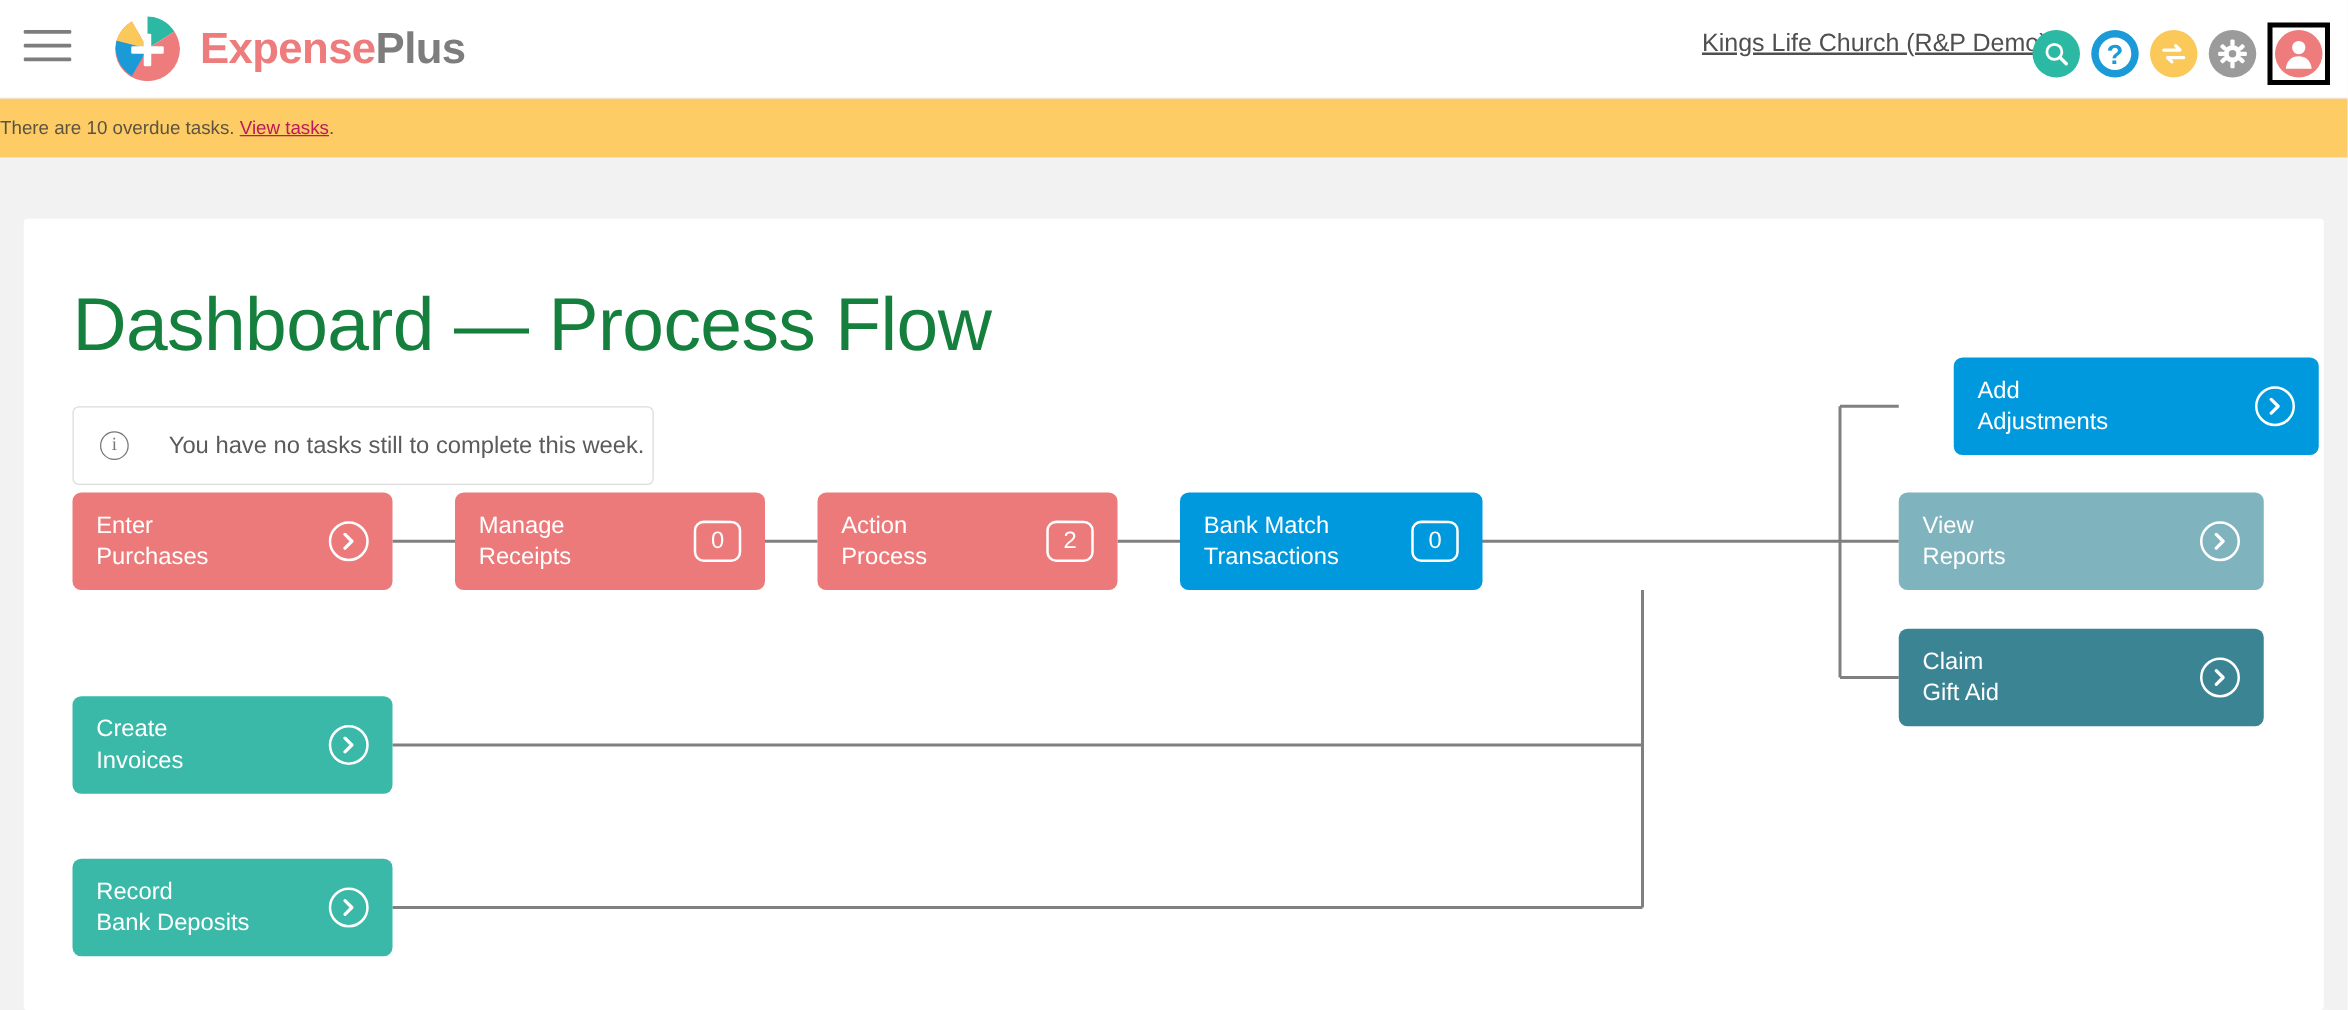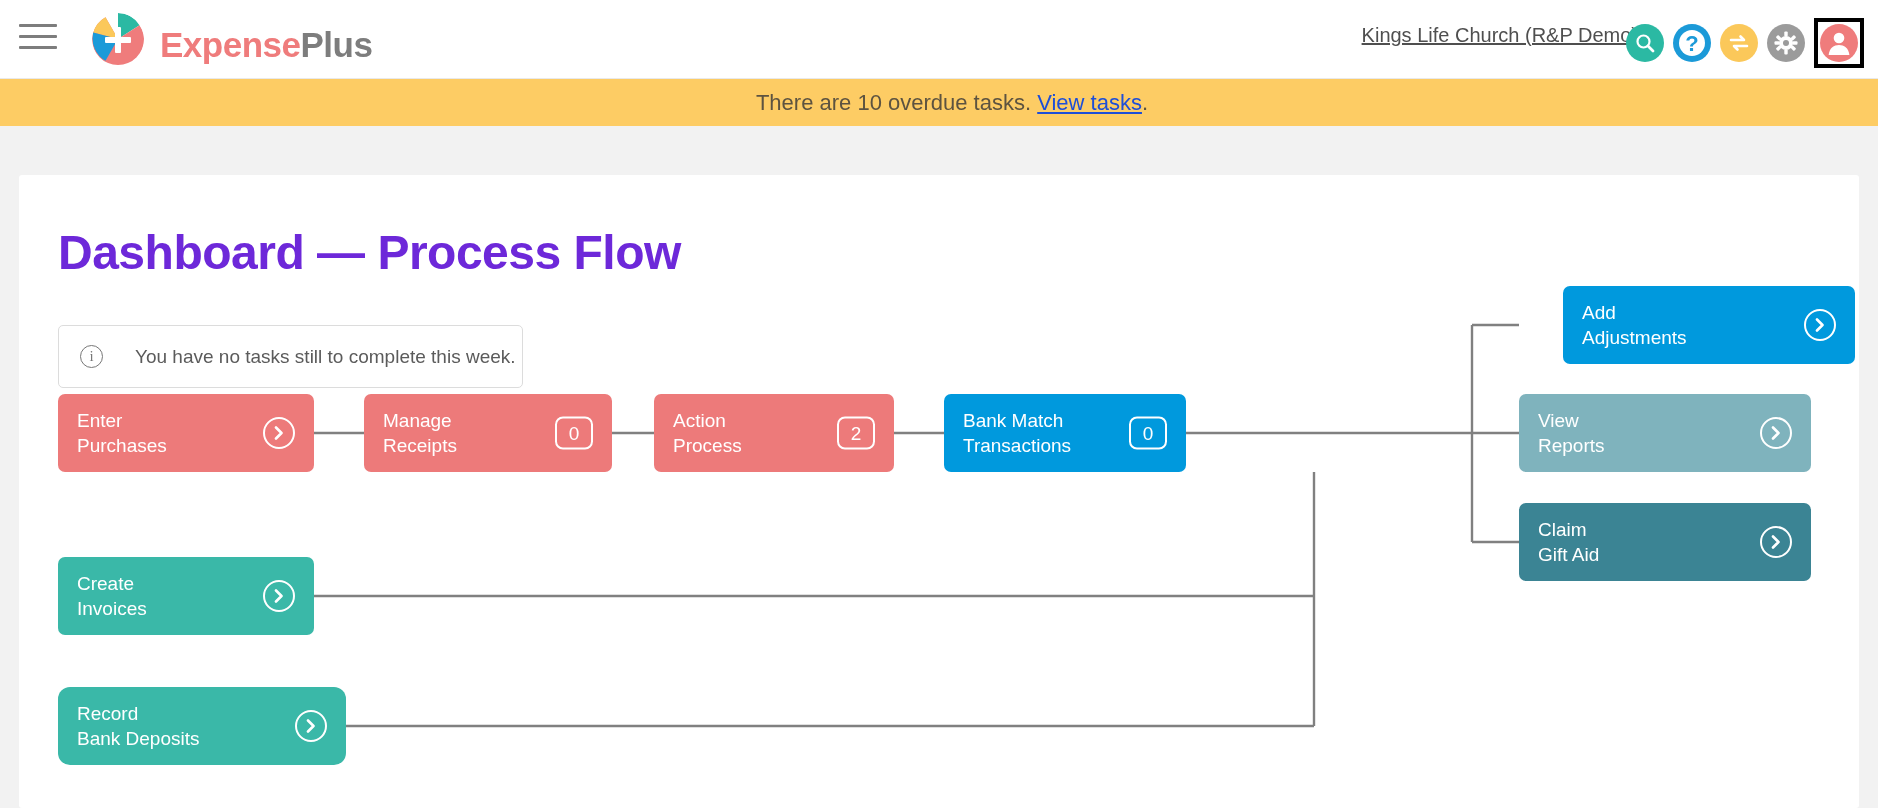--- a/index.html
+++ b/index.html
@@ -33,21 +33,21 @@
     border-radius: 1px;
     margin-bottom: 8px;
   }
   .hamburger span:last-child { margin-bottom: 0; }
 
   .logo-wrap {
     position: absolute;
     left: 92px; top: 13px;
     height: 52px;
     display: flex;
-    align-items: flex-end;
+    align-items: center;
     cursor: pointer;
   }
   .logo-mark {
     position: relative;
     width: 52px; height: 52px;
     border-radius: 50%;
     overflow: hidden;
     flex: none;
   }
   .logo-big {
@@ -110,45 +110,44 @@
     flex: none;
     cursor: pointer;
   }
 
   
   .banner {
     position: absolute;
     left: 0; top: 79px;
     width: 1878px; height: 47px;
     background: #fdcc64;
-    display: flex; align-items: center; justify-content: center;
-    font-size: 22px;
+    display: flex; align-items: center; 
+    font-size: 15px;
     color: #5d5340;
-    padding-left: 26px;
   }
   .banner a {
-    color: #1d4ed8;
+    color: #be185d;
     text-decoration: underline;
     cursor: pointer;
   }
 
   
   .card {
     position: absolute;
     left: 19px; top: 175px;
     width: 1840px; height: 633px;
     background: #ffffff;
     border-radius: 3px;
   }
   .page-title {
     position: absolute;
     left: 39px; top: 50px;
-    font-size: 48px;
-    font-weight: bold;
-    color: #6d28d9;
+    font-size: 60px;
+    font-weight: normal;
+    color: #15803d;
     letter-spacing: -0.5px;
     white-space: nowrap;
   }
 
   .info-box {
     position: absolute;
     left: 39px; top: 150px;
     width: 465px; height: 63px;
     border: 1px solid #dcdcdc;
     border-radius: 5px;
@@ -432,21 +431,21 @@
       </div>
       <div class="node-right">
         <div class="arrow-circle">
           <svg width="14" height="14" viewBox="0 0 14 14">
             <path d="M4 1.5 L9.5 7 L4 12.5" fill="none" stroke="#fff" stroke-width="2.6" stroke-linecap="round" stroke-linejoin="round"></path>
           </svg>
         </div>
       </div>
     </div>
 
-    <div class="node c-green" style="left:39px; top:512px; width:288px; height:78px;border-radius:12px;">
+    <div class="node c-green" style="left:39px; top:512px; width:256px; height:78px;">
       <div class="node-label">
         <span>Record</span>
         <span class="l2">Bank Deposits</span>
       </div>
       <div class="node-right">
         <div class="arrow-circle">
           <svg width="14" height="14" viewBox="0 0 14 14">
             <path d="M4 1.5 L9.5 7 L4 12.5" fill="none" stroke="#fff" stroke-width="2.6" stroke-linecap="round" stroke-linejoin="round"></path>
           </svg>
         </div>

